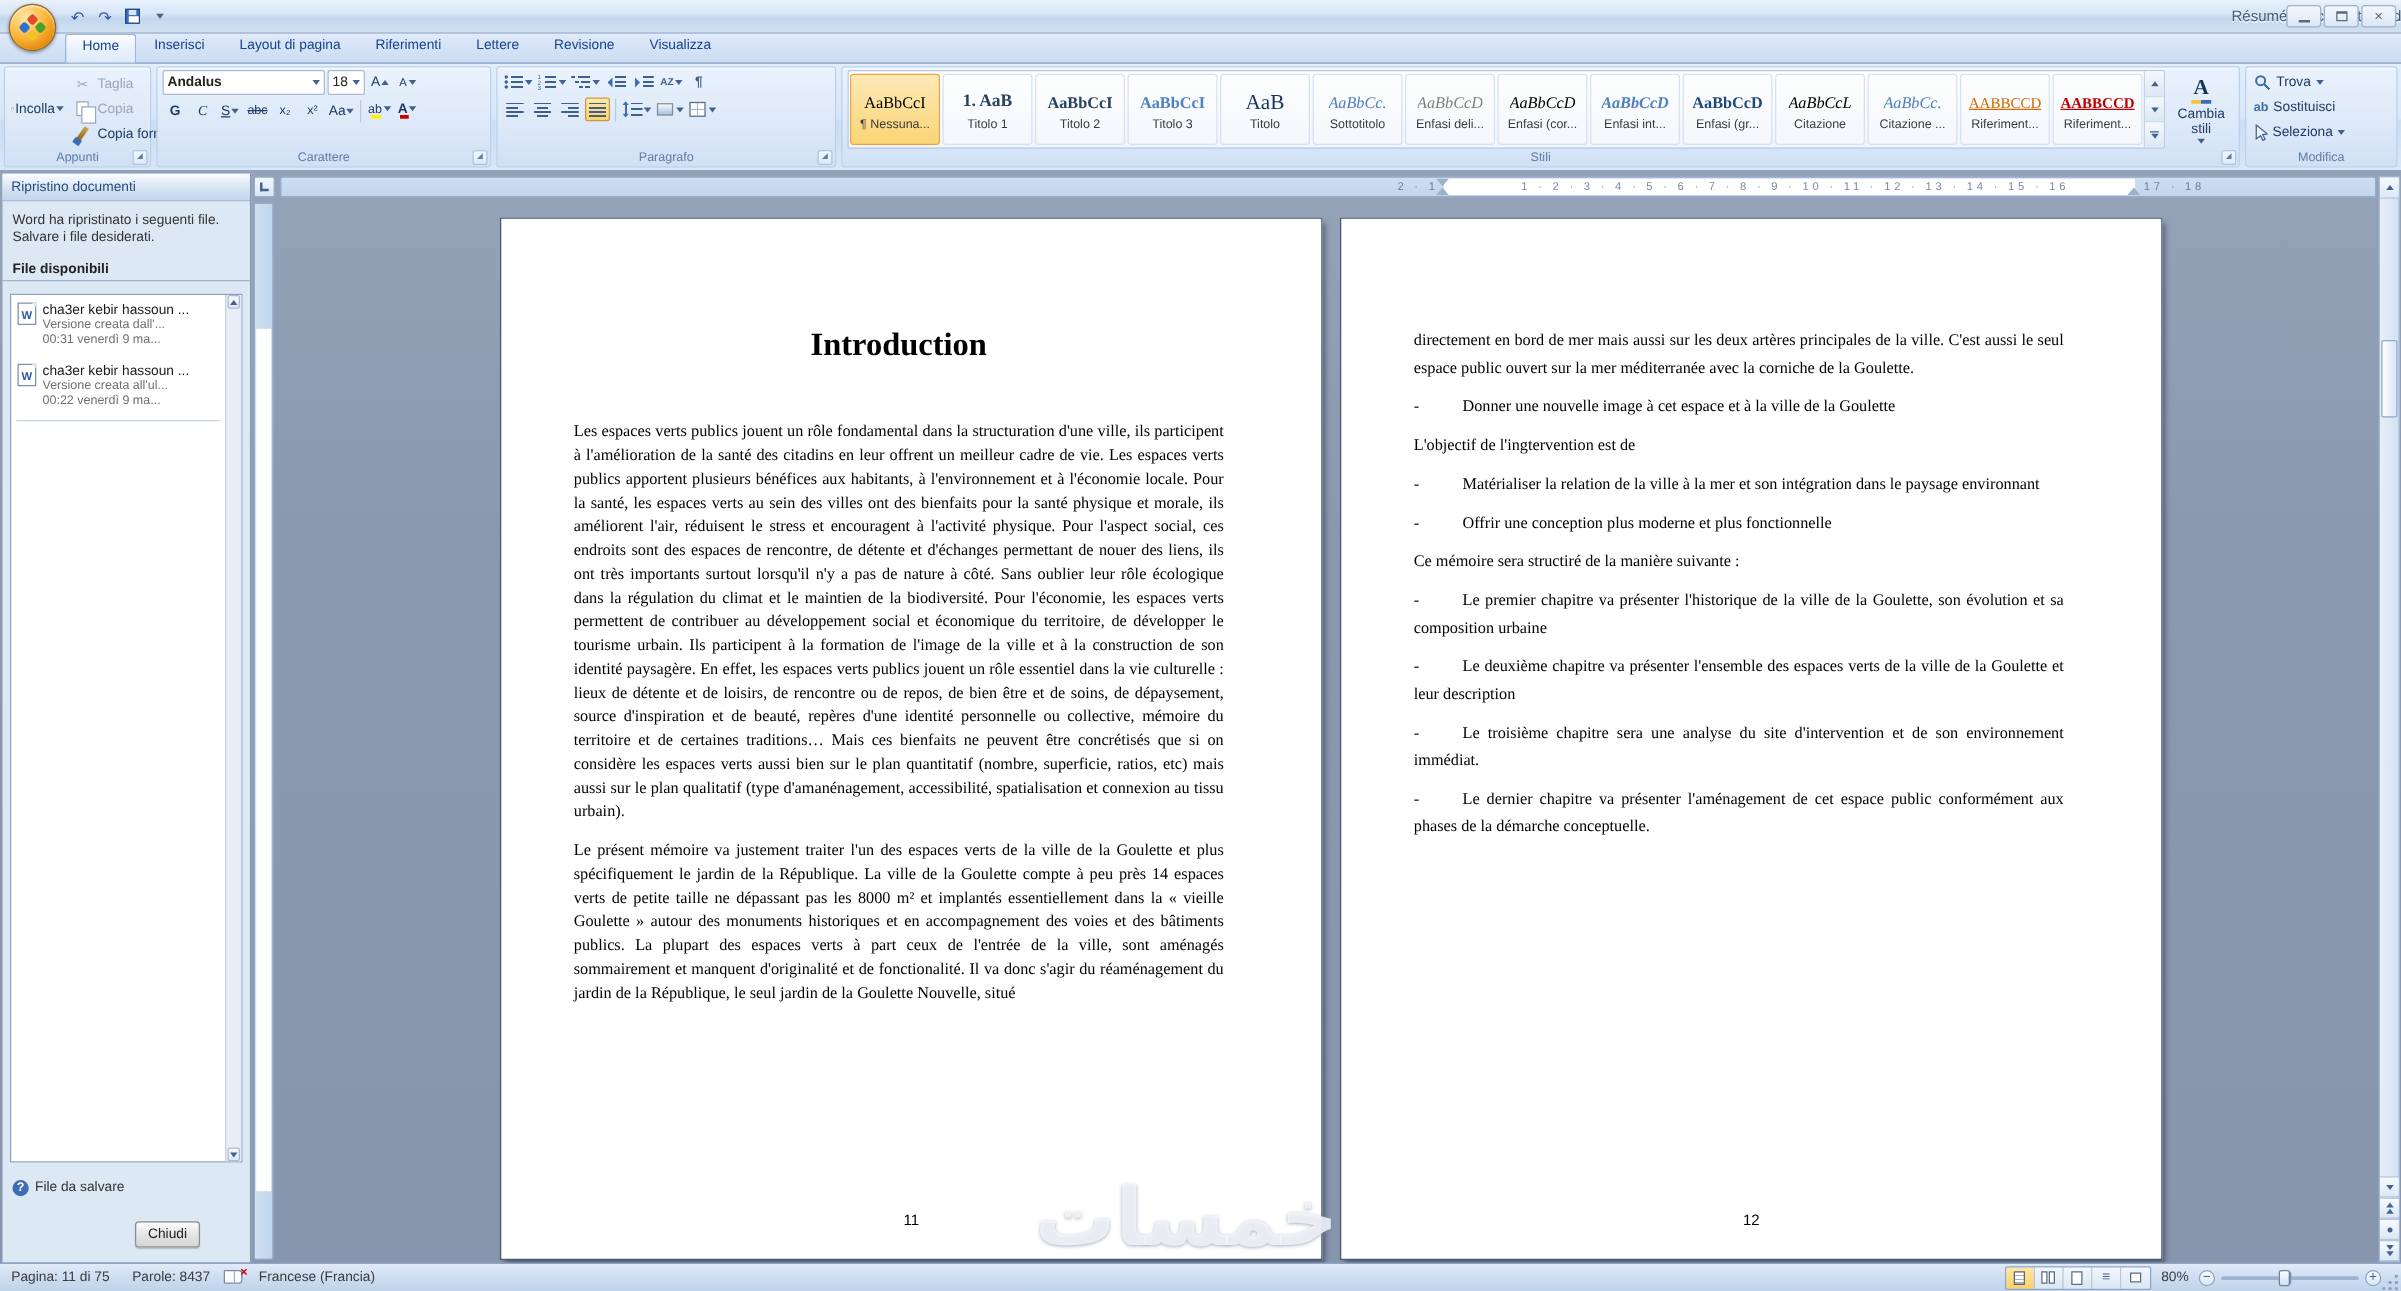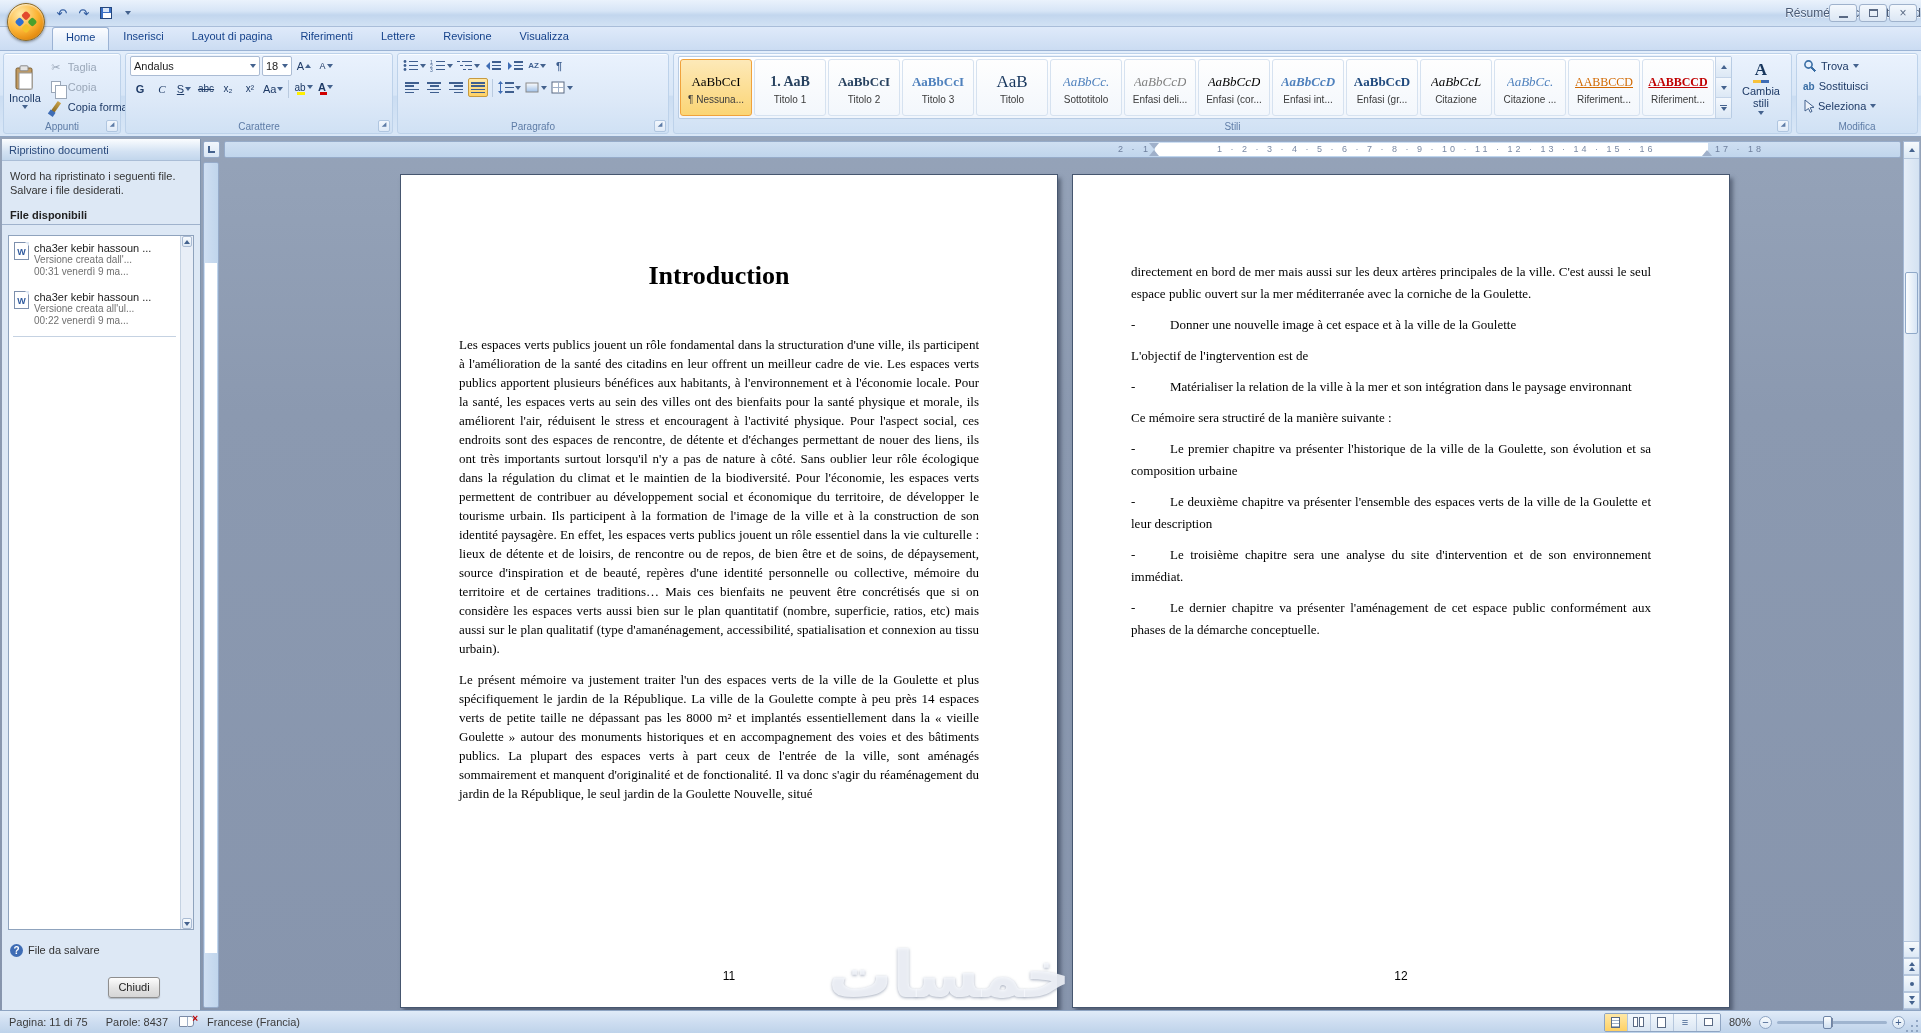--- a/index.html
+++ b/index.html
@@ -60,21 +60,21 @@
   .launcher::after{ content:"◢"; font-size:6px; position:relative; top:-2px; }
 
   .tr-d { width:0; height:0; border-left:3px solid transparent; border-right:3px solid transparent;
           border-top:4px solid #44628e; display:inline-block; }
   .tr-u { width:0; height:0; border-left:3px solid transparent; border-right:3px solid transparent;
           border-bottom:4px solid #44628e; display:inline-block; }
 
   
   .g-clip { width:118px; display:flex; gap:3px; }
   .paste-big { width:44px; height:62px; border:1px solid transparent; border-radius:3px;
-    display:flex; flex-direction:column; align-items:center; justify-content:center; gap:1px; font-size:11px; color:#1e3a66;}
+    display:flex; align-items:center; justify-content:center; gap:1px; font-size:11px; color:#1e3a66;}
   .clip-col { display:flex; flex-direction:column; gap:2px; padding-top:2px; }
   .small-cmd { display:flex; align-items:center; gap:4px; height:18px; font-size:11px; color:#1e3a66;
     padding:0 3px; border-radius:2px; white-space:nowrap; }
   .small-cmd.disabled { color:#9aa7b8; }
   .ic16 { width:16px; height:16px; display:flex; align-items:center; justify-content:center; flex:none; }
   .copy-ic { width:10px; height:12px; border:1px solid #9aa7b8; background:#fff; position:relative; }
   .copy-ic::after{ content:""; position:absolute; left:3px; top:3px; width:10px; height:12px;
     border:1px solid #9aa7b8; background:#fff; }
   .brush-ic { width:4px; height:12px; background:linear-gradient(#caa24a,#8a6a20); position:relative; transform:rotate(35deg); }
   .brush-ic::after{ content:""; position:absolute; bottom:-4px; left:-1px; width:6px; height:5px; background:#3f6db5; }
@@ -342,21 +342,21 @@
             </span>
           <span>Copia formato</span>
         </div>
       </div>
       <div class="group-label">Appunti</div>
       <div class="launcher"></div>
     </div>
 
     <div class="group g-font">
       <div class="row">
-        <div class="combo" style="width:130px;">
+        <div class="combo" style="width:130px;font-weight:bold;">
           <span>Andalus</span>
           <span class="tr-d"></span>
         </div>
         <div class="combo" style="width:30px;justify-content:space-between;">
           <span>18</span>
           <span class="tr-d"></span>
         </div>
         <div class="btn">
             <span>A</span>
             <span class="tr-u"></span>
@@ -693,20 +693,21 @@
     </div>
     <div class="pagenum">11</div>
   </div>
 
   <div class="page page2">
     <div class="page-body p2">
       <div class="blk">directement en bord de mer mais aussi sur les deux artères principales de la ville. C'est aussi le seul espace public ouvert sur la mer méditerranée avec la corniche de la Goulette.</div>
       <div class="blk li"><span class="marker">-</span><span>Donner une nouvelle image à cet espace et à la ville de la Goulette</span></div>
       <div class="blk">L'objectif de l'ingtervention est de</div>
       <div class="blk li"><span class="marker">-</span><span>Matérialiser la relation de la ville à la mer et son intégration dans le paysage environnant</span></div>
+      <div class="blk li"><span class="marker">-</span><span>Offrir une conception plus moderne et plus fonctionnelle</span></div>
       <div class="blk">Ce mémoire sera structiré de la manière suivante :</div>
       <div class="blk li"><span class="marker">-</span><span>Le premier chapitre va présenter l'historique de la ville de la Goulette, son évolution et sa composition urbaine</span></div>
       <div class="blk li"><span class="marker">-</span><span>Le deuxième chapitre va présenter l'ensemble des espaces verts de la ville de la Goulette et leur description</span></div>
       <div class="blk li"><span class="marker">-</span><span>Le troisième chapitre sera une analyse du site d'intervention et de son environnement immédiat.</span></div>
       <div class="blk li"><span class="marker">-</span><span>Le dernier chapitre va présenter l'aménagement de cet espace public conformément aux phases de la démarche conceptuelle.</span></div>
     </div>
     <div class="pagenum">12</div>
   </div>
 
   <div class="watermark">خمسات</div>

